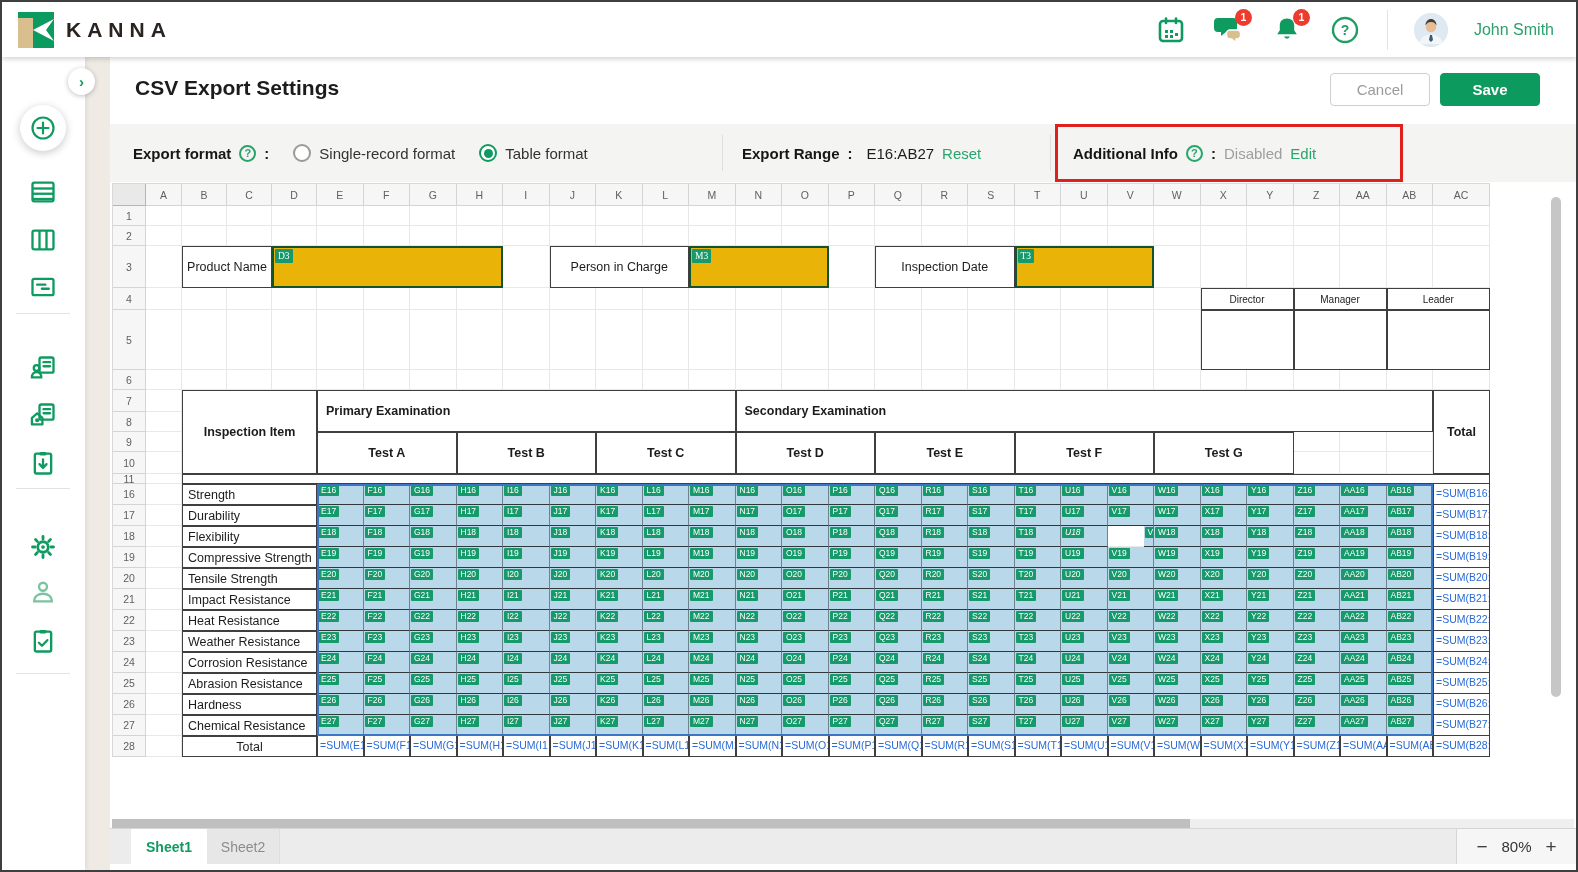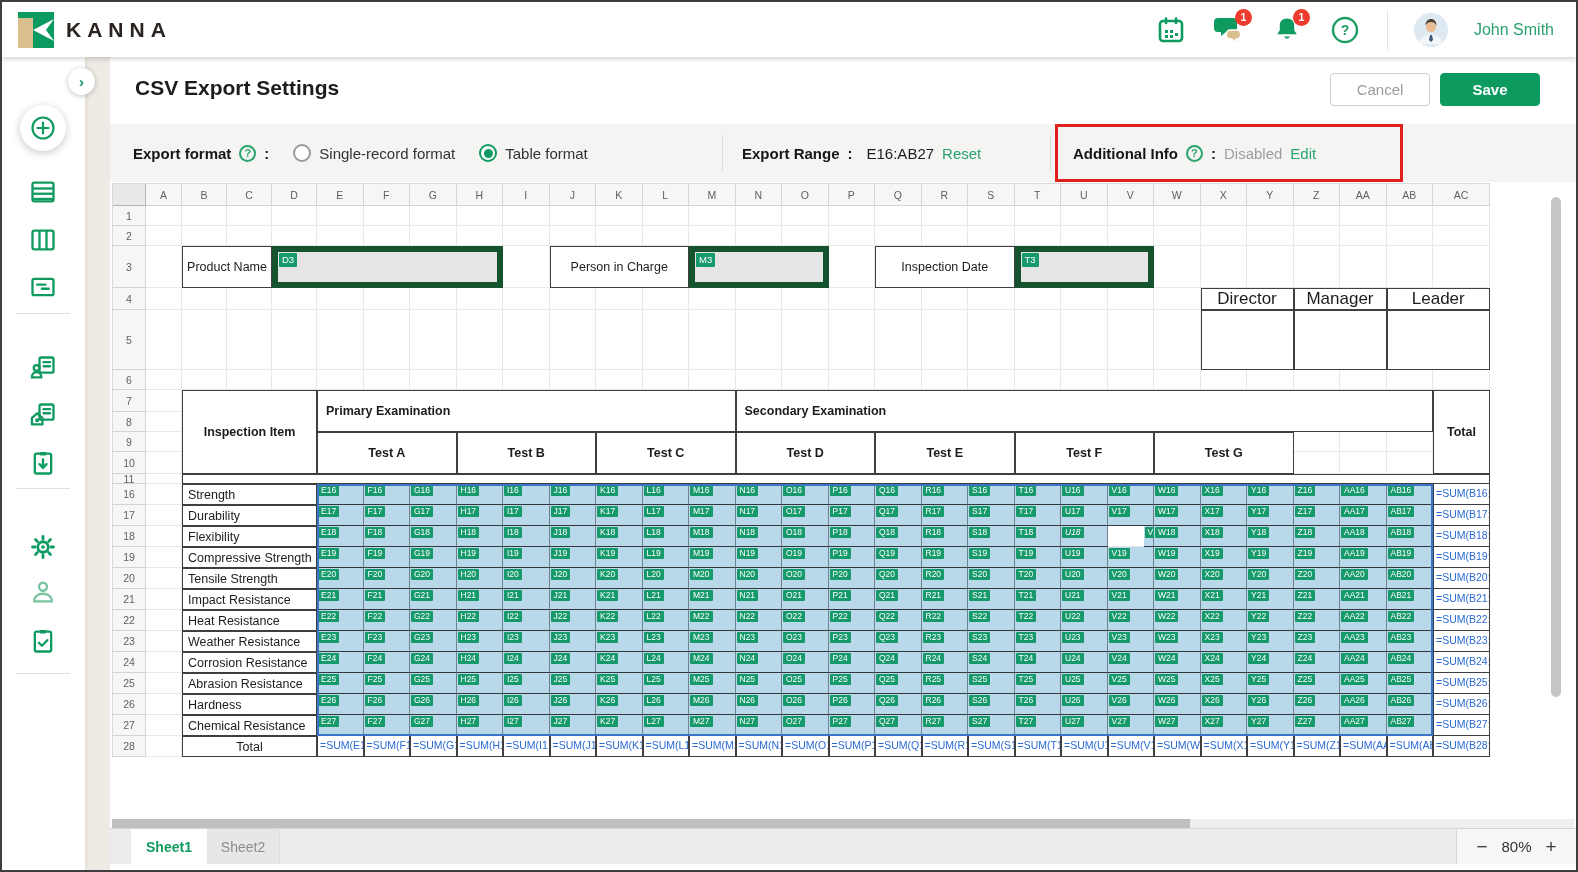--- a/index.html
+++ b/index.html
@@ -49,22 +49,22 @@
     grid-template-columns:33px 36px repeat(3,45px) repeat(24,46.5px) 57px;
     grid-template-rows:22px 20px 20px 42px 22px 60px 20px 22px 20px 20px 22px 10px repeat(13,21px);}
   .grid>div{position:relative;box-sizing:border-box;}
   .hcell{background:#f6f6f6;border-right:1px solid #d4d4d4;border-bottom:1px solid #d4d4d4;color:#5f5f5f;font-size:10.5px;display:flex;align-items:center;justify-content:center;z-index:0;overflow:hidden;}
   .corner{background:#e9e9e9;border-right:1px solid #b5b5b5;border-bottom:1px solid #b5b5b5;}
   .bcell{background:#fff;border-right:1px solid #e8e8e8;border-bottom:1px solid #e8e8e8;z-index:0;}
   .tbox{background:#fff;border:1px solid #3f3f3f;font-size:12.5px;color:#1c1c1c;display:flex;align-items:center;justify-content:center;z-index:2;overflow:hidden;white-space:nowrap;}
   .tbox.left{justify-content:flex-start;padding-left:5px;}
   .tbox.pl8{padding-left:8px;}
   .tbox.bold{font-weight:bold;}
-  .tbox.small{font-size:17px;}
-  .icell{background:#e5e5e5;border:6px solid #14532d;z-index:2;}
+  .tbox.small{font-size:10px;}
+  .icell{background:#eab308;border:2px solid #14532d;z-index:2;font-family:Liberation Serif, serif;}
   .tag{position:absolute;top:1px;left:1px;background:#16996b;color:#fff;font-size:8.5px;line-height:11px;padding:0 3px;border-radius:1px;z-index:3;}
   .itag{font-size:9.5px;line-height:14px;}
   .dcell{background:#b9d9ea;border-right:1px solid #6e8290;border-bottom:1px solid #30383c;z-index:2;}
   .fcell{background:#fff;border-left:1px solid #3f3f3f;border-right:1px solid #3f3f3f;border-bottom:1px solid #3f3f3f;color:#2a6ad4;font-size:10.5px;line-height:19px;padding-left:2px;overflow:hidden;white-space:nowrap;z-index:2;}
   .sel{border:2px solid #3b76c6;z-index:4;pointer-events:none;}
   .band{z-index:1;}
   
   .vthumb{position:absolute;left:1441px;top:140px;width:10px;height:500px;border-radius:5px;background:#c6c6c6;z-index:5;cursor:pointer;}
   .hscroll{position:absolute;left:2px;right:2px;top:762px;height:9px;background:#efefef;z-index:5;}
   .hthumb{position:absolute;left:0;top:0;width:1078px;height:9px;background:#bfbfbf;cursor:pointer;}

